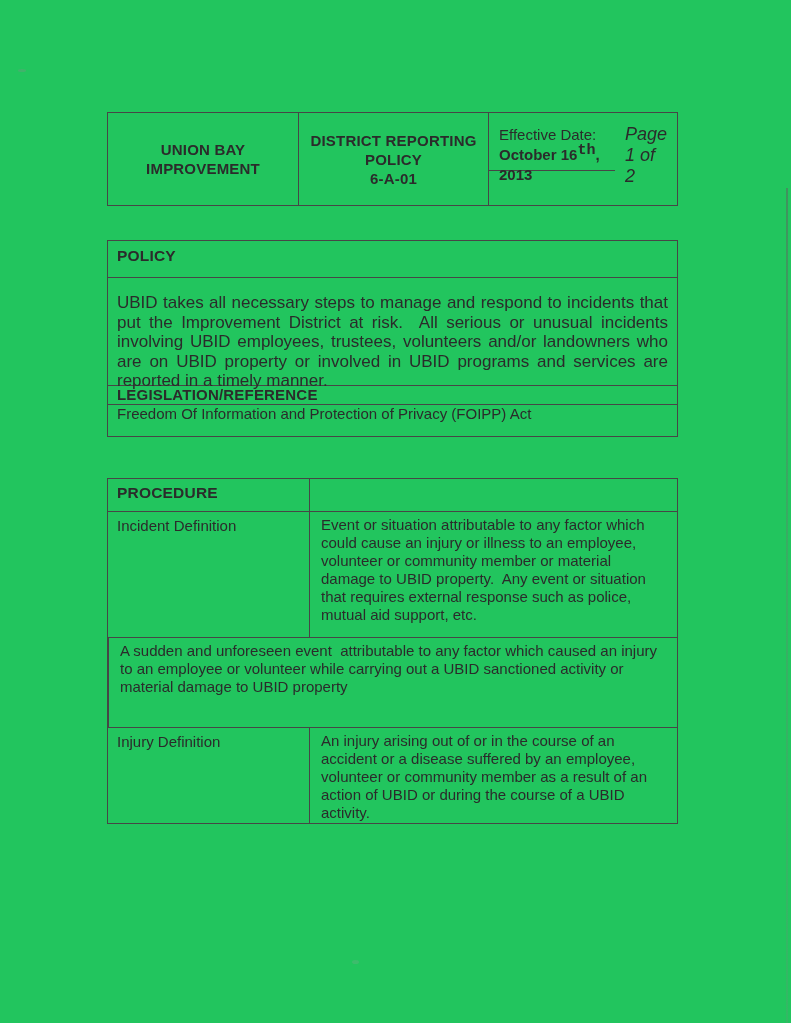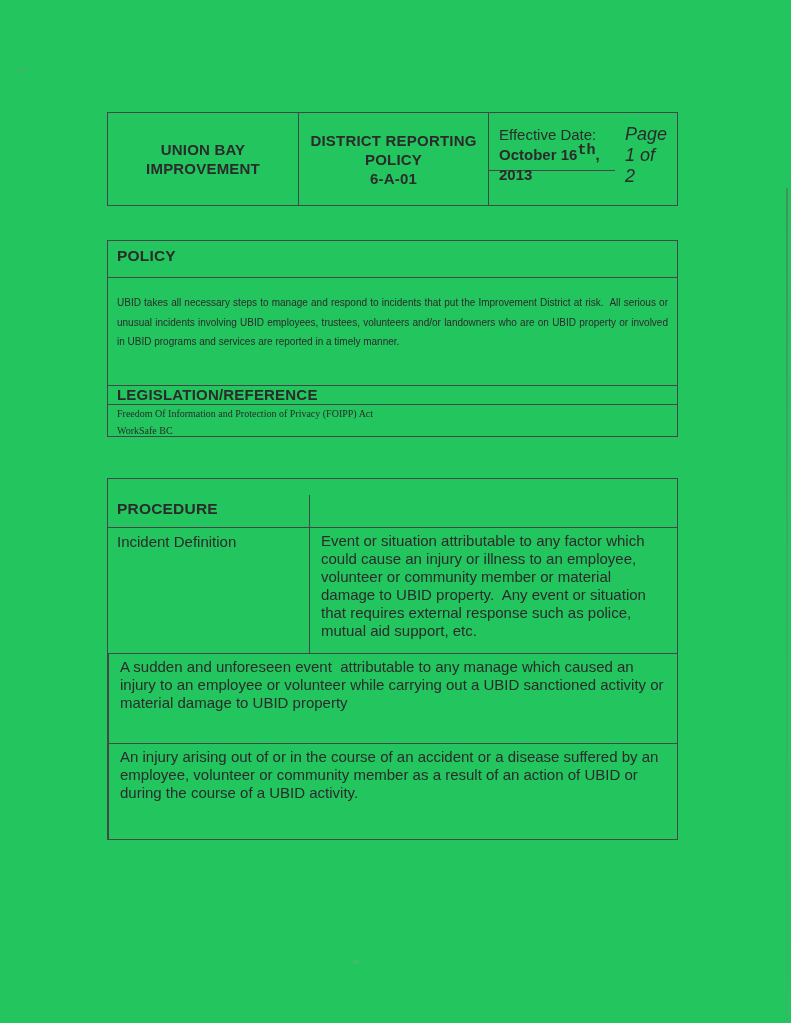--- a/index.html
+++ b/index.html
@@ -83,52 +83,51 @@
     border-bottom: 1.5px solid #464646;
     padding: 6px 9px 0;
     font-weight: bold;
     font-size: 15.5px;
     letter-spacing: 0.2px;
   }
   .p-body {
     height: 108px;
     border-bottom: 1.5px solid #464646;
     padding: 15px 9px 0;
-    font-size: 10px;
+    font-size: 17px;
     line-height: 19.5px;
     text-align: justify;
     white-space: pre-wrap;
   }
   .l-head {
     height: 19px;
     border-bottom: 1.5px solid #464646;
     padding: 0 9px;
     font-weight: bold;
     font-size: 15px;
     line-height: 18px;
     letter-spacing: 0.2px;
   }
   .p-refs {
     padding: 1px 9px 0;
-    font-size: 10px;
+    font-size: 15px;
     line-height: 16.5px;
-    font-family: Liberation Serif, serif;
   }
 
   
   .proc-tbl {
     left: 107px; top: 478px;
     width: 571px;
   }
   .proc-row {
     display: flex;
     box-sizing: border-box;
     border-top: 1.5px solid #464646;
   }
-  .proc-row.first { border-top: none; margin-top: 16px; }
+  .proc-row.first { border-top: none; }
   .r0 { height: 32px; }
   .r1 { height: 126px; }
   .r2 { height: 90px; }
   .r3 { height: 96px; }
   .term-cell {
     width: 201px;
     box-sizing: border-box;
     padding: 5px 8px 0 9px;
     font-size: 15px;
   }
@@ -191,37 +190,37 @@
       </div>
     </div>
   </div>
 
   <div class="box policy-tbl">
     <div class="p-row p-head">POLICY</div>
     <div class="p-row p-body">UBID takes all necessary steps to manage and respond to incidents that put the Improvement District at risk.  All serious or unusual incidents involving UBID employees, trustees, volunteers and/or landowners who are on UBID property or involved in UBID programs and services are reported in a timely manner.</div>
     <div class="p-row l-head">LEGISLATION/REFERENCE</div>
     <div class="p-row p-refs">
       <div>Freedom Of Information and Protection of Privacy (FOIPP) Act</div>
-      <div>WorkSafe BC</div>
     </div>
   </div>
 
   <div class="box proc-tbl">
     <div class="proc-row first r0">
       <div class="term-cell head">PROCEDURE</div>
       <div class="def-cell"></div>
     </div>
     <div class="proc-row r1">
       <div class="term-cell">Incident Definition</div>
       <div class="def-cell">Event or situation attributable to any factor which could cause an injury or illness to an employee, volunteer or community member or material damage to UBID property.  Any event or situation that requires external response such as police, mutual aid support, etc.</div>
     </div>
     <div class="proc-row r2">
-      <div class="def-cell">A sudden and unforeseen event  attributable to any manage which caused an injury to an employee or volunteer while carrying out a UBID sanctioned activity or material damage to UBID property</div>
+      <div class="def-cell">A sudden and unforeseen event  attributable to any factor which caused an injury to an employee or volunteer while carrying out a UBID sanctioned activity or material damage to UBID property</div>
     </div>
     <div class="proc-row r3">
+      <div class="term-cell">Injury Definition</div>
       <div class="def-cell">An injury arising out of or in the course of an accident or a disease suffered by an employee, volunteer or community member as a result of an action of UBID or during the course of a UBID activity.</div>
     </div>
   </div>
 
   <div class="edge-line"></div>
   <div class="speck speck-a"></div>
   <div class="speck speck-b"></div>
 
 </div>
 

